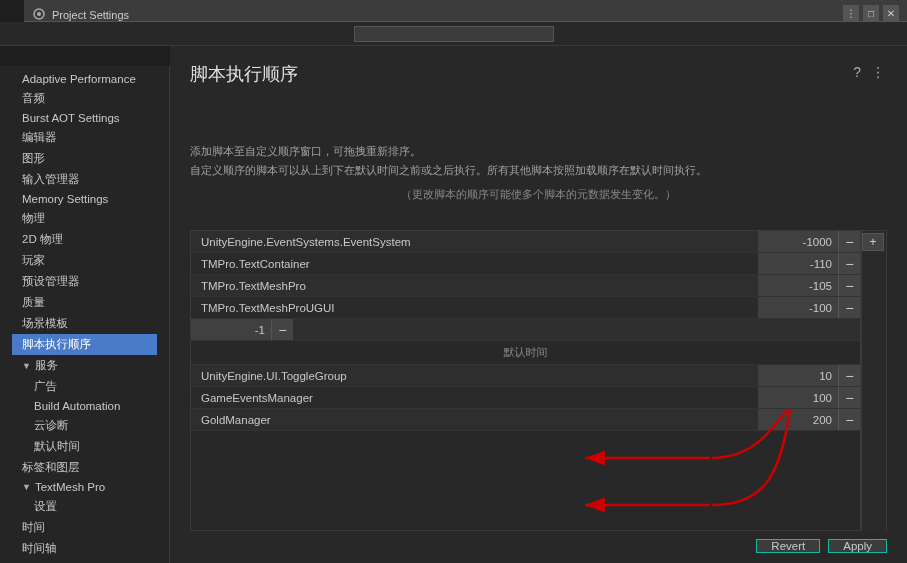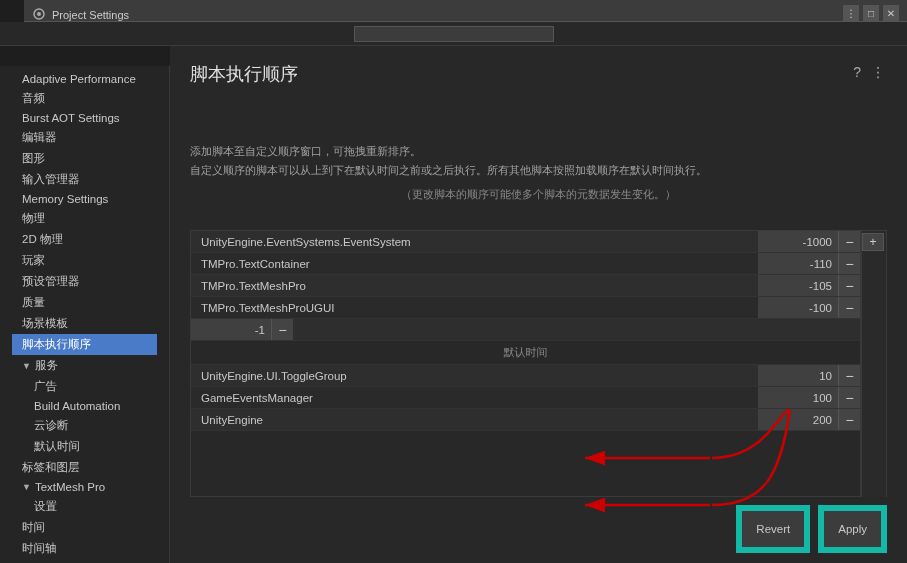--- a/index.html
+++ b/index.html
@@ -236,23 +236,23 @@
       height: 18px;
       cursor: pointer;
       font-size: 12px;
       display: flex;
       align-items: center;
       justify-content: center;
       margin-right: 2px;
     }
     .action-btn {
       background: #3c3c3c;
-      border: 6px solid #14b8a6;
-      color: #c8c8c8;
-      padding: 12px 14px;
+      border: 1px solid #14b8a6;
+      color: #c8c8c8;
+      padding: 0 14px;
       font-size: 11.5px;
       cursor: pointer;
     }
     
     .arrow-container {
       position: relative;
     }
     svg.arrows {
       position: absolute;
       pointer-events: none;
@@ -367,21 +367,21 @@
           <span class="row-name">UnityEngine.UI.ToggleGroup</span>
           <div class="row-value">10</div>
           <button class="row-minus">−</button>
         </div>
         <div class="table-row">
           <span class="row-name">GameEventsManager</span>
           <div class="row-value">100</div>
           <button class="row-minus">−</button>
         </div>
         <div class="table-row">
-          <span class="row-name">UnityEngine</span>
+          <span class="row-name">GoldManager</span>
           <div class="row-value">200</div>
           <button class="row-minus">−</button>
         </div>
       </div>
 
       <svg class="arrows" width="660" height="300" style="top:160px; left:0; z-index:10;">
 
         <defs>
           <marker id="arrowhead" markerWidth="8" markerHeight="6" refX="8" refY="3" orient="auto">
             <polygon points="0 0, 8 3, 0 6" fill="#cc0000"></polygon>

